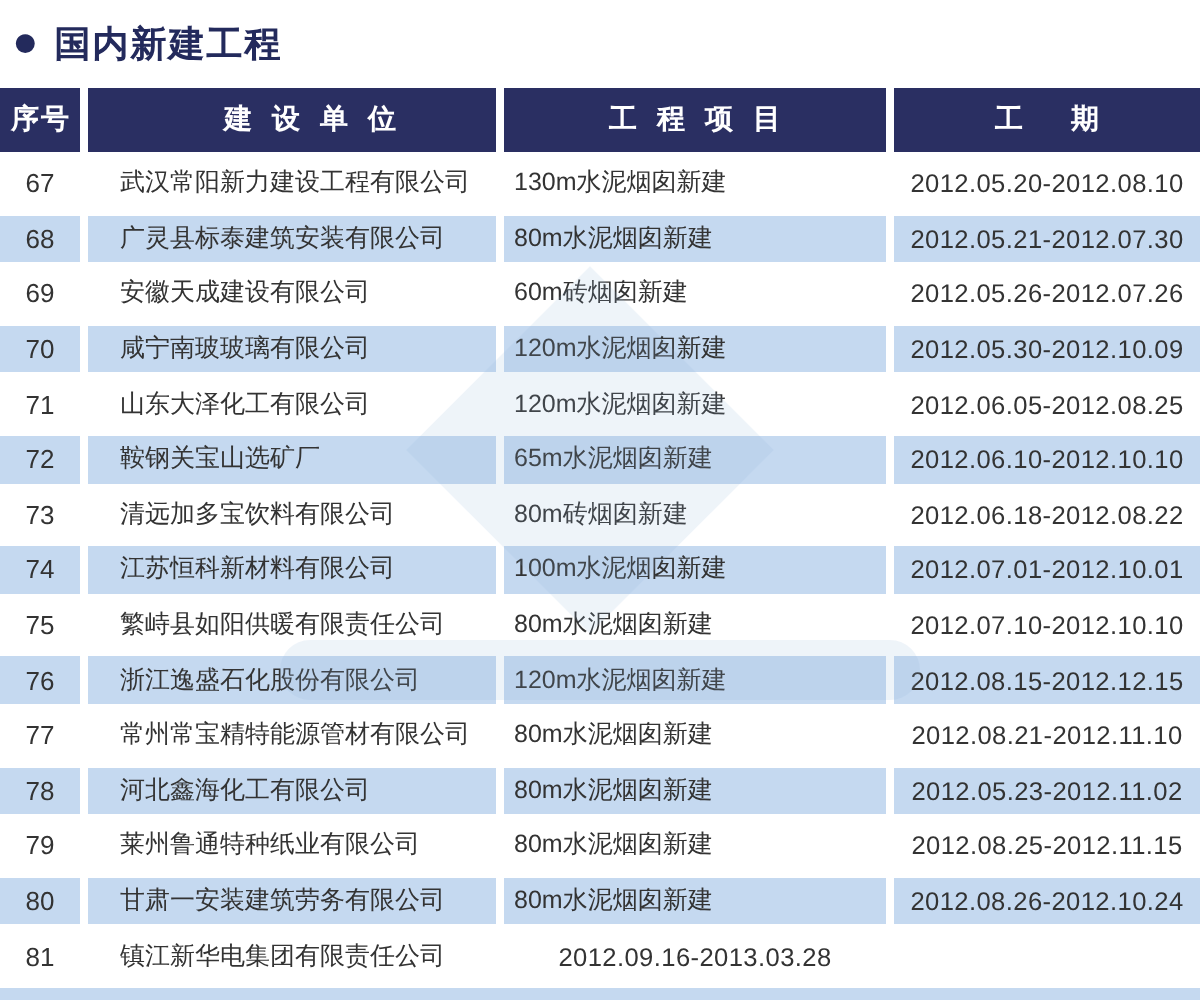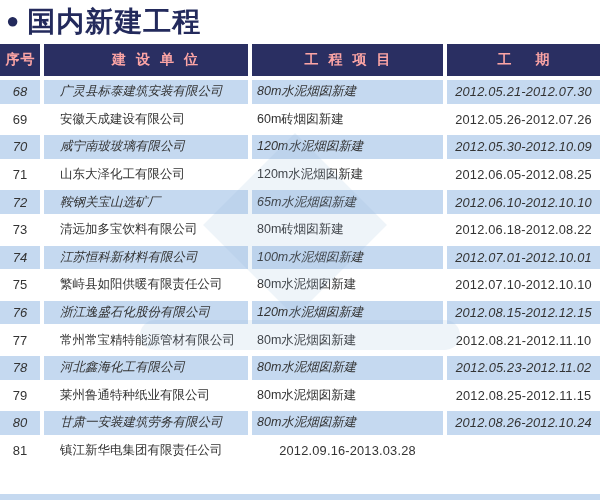--- a/index.html
+++ b/index.html
@@ -22,38 +22,38 @@
     padding-left:6px;
     gap:8px;
   }
   .bullet{
     color:var(--title-navy);
     font-size:22px;
     line-height:1;
     transform:translateY(-1px);
   }
   .page-title{
-    font-size:28px;
+    font-size:18px;
     font-weight:bold;
     color:var(--title-navy);
     letter-spacing:1px;
   }
   .grid-row{
     display:grid;
     grid-template-columns:40px 204px 191px 1fr;
     column-gap:4px;
     width:600px;
   }
   .thead{
     height:32px;
     margin-bottom:2px;
   }
   .thead .hcell{
     background:var(--navy);
-    color:#fca5a5;
+    color:#ffffff;
     font-weight:bold;
     font-size:14px;
     display:flex;
     align-items:center;
     justify-content:center;
   }
   .hc0{letter-spacing:1px;padding-left:1px;}
   .hc1{letter-spacing:10px;padding-left:28px;}
   .hc2{letter-spacing:10px;padding-left:10px;}
   .hc3{letter-spacing:24px;padding-left:24px;}
@@ -66,21 +66,20 @@
     font-size:12.5px;
     color:var(--body-text);
     background:#ffffff;
     overflow:hidden;
     white-space:nowrap;
   }
   .grid-row.alt .cell{
     background:var(--row-blue);
     border-top:2px solid #ffffff;
     border-bottom:2px solid #ffffff;
-    font-style:italic;
   }
   .c0{justify-content:center;font-size:13px;}
   .c1{padding-left:16px;}
   .c2{padding-left:5px;}
   .c3{justify-content:center;font-size:12.8px;letter-spacing:0.2px;}
   .partial-row{
     position:absolute;
     left:0;right:0;bottom:0;
     height:9px;
     background:var(--row-blue);
@@ -117,20 +116,26 @@
 </div>
 
 <div class="table">
   <div class="grid-row thead">
     <div class="hcell hc0">序号</div>
     <div class="hcell hc1">建设单位</div>
     <div class="hcell hc2">工程项目</div>
     <div class="hcell hc3">工期</div>
   </div>
   <div class="tbody" id="tbody">
+      <div class="grid-row">
+        <div class="cell c0">67</div>
+        <div class="cell c1">武汉常阳新力建设工程有限公司</div>
+        <div class="cell c2">130m水泥烟囱新建</div>
+        <div class="cell c3">2012.05.20-2012.08.10</div>
+      </div>
       <div class="grid-row alt">
         <div class="cell c0">68</div>
         <div class="cell c1">广灵县标泰建筑安装有限公司</div>
         <div class="cell c2">80m水泥烟囱新建</div>
         <div class="cell c3">2012.05.21-2012.07.30</div>
       </div>
       <div class="grid-row">
         <div class="cell c0">69</div>
         <div class="cell c1">安徽天成建设有限公司</div>
         <div class="cell c2">60m砖烟囱新建</div>

